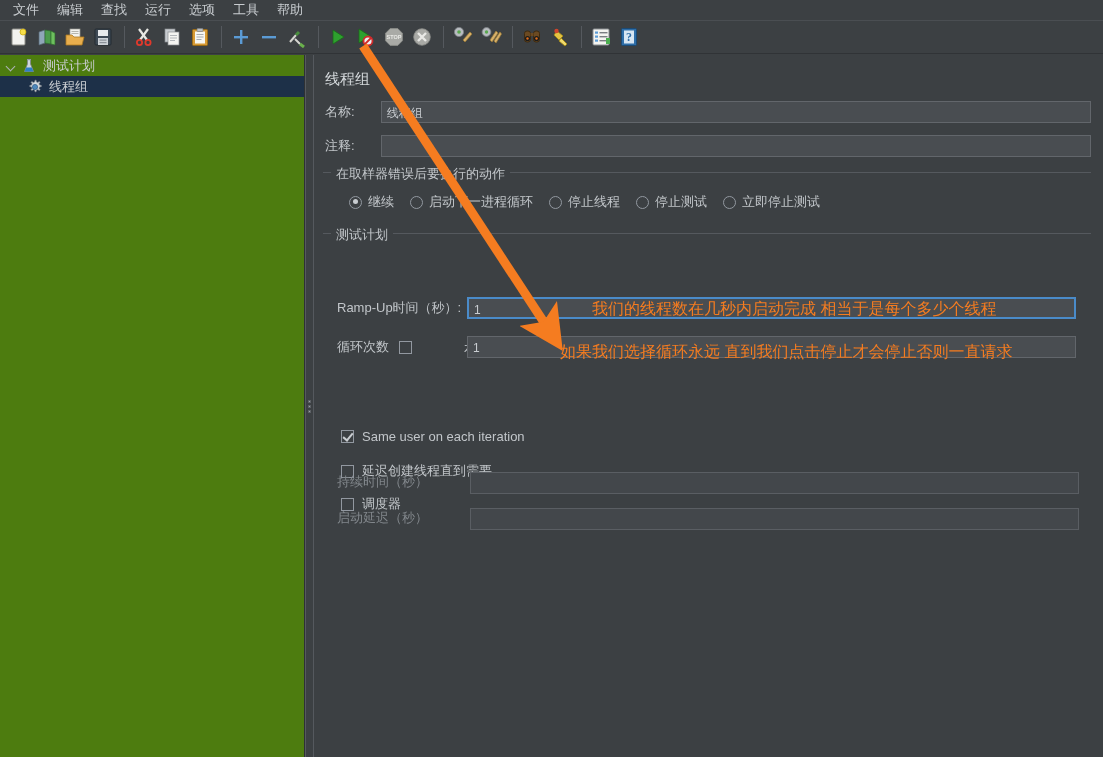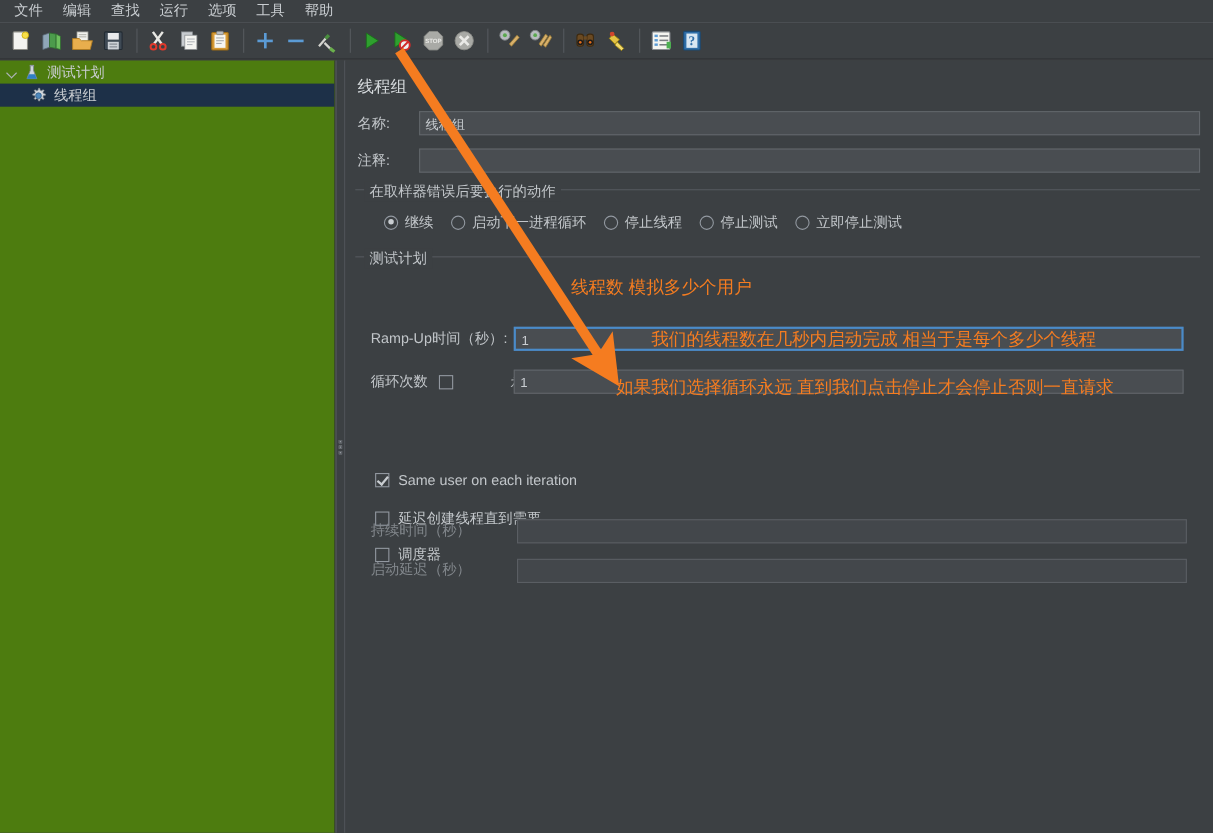--- a/index.html
+++ b/index.html
@@ -516,20 +516,19 @@
 
   <svg width="1103" height="757" style="position:absolute; top:0; left:0;">
     <defs>
       <marker id="ah" markerWidth="5" markerHeight="5" refX="2.2" refY="2.5" orient="auto" markerUnits="strokeWidth">
         <path d="M0,0 L5,2.5 L0,5 L1.1,2.5 Z" fill="#f57c20"></path>
       </marker>
     </defs>
     <line x1="363" y1="46" x2="549" y2="330" stroke="#f57c20" stroke-width="9" marker-end="url(#ah)" stroke-linecap="butt"></line>
   </svg>
 
-  <div class="annot-text" style="left:519px; top:251px;">线程数 模拟多少个用户</div>
 
   <div class="annot-text" style="left:550px; top:299px;margin-left:42px;">我们的线程数在几秒内启动完成 相当于是每个多少个线程</div>
 
   <div class="annot-text" style="left:560px; top:342px;">如果我们选择循环永远 直到我们点击停止才会停止否则一直请求</div>
 
 
 </div>
 
 </body></html>

